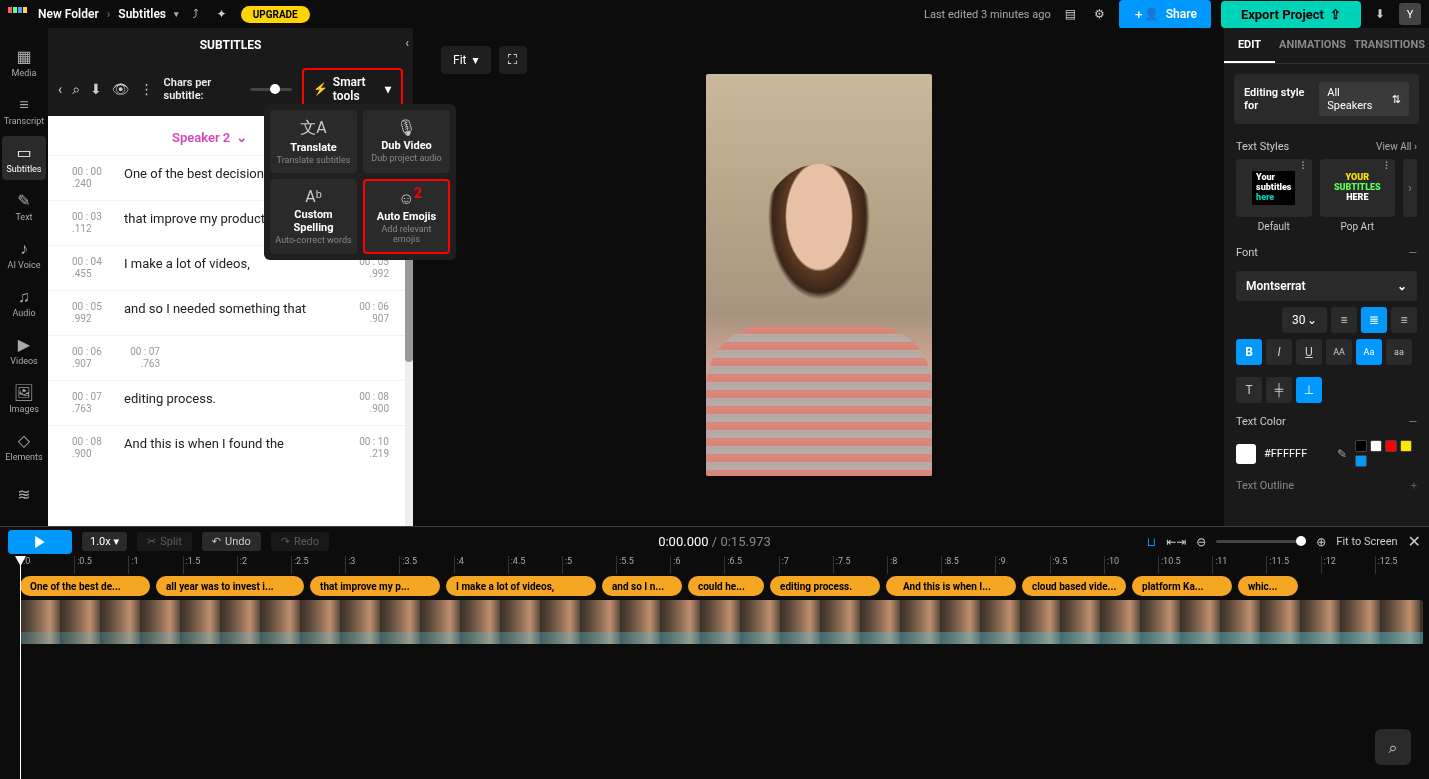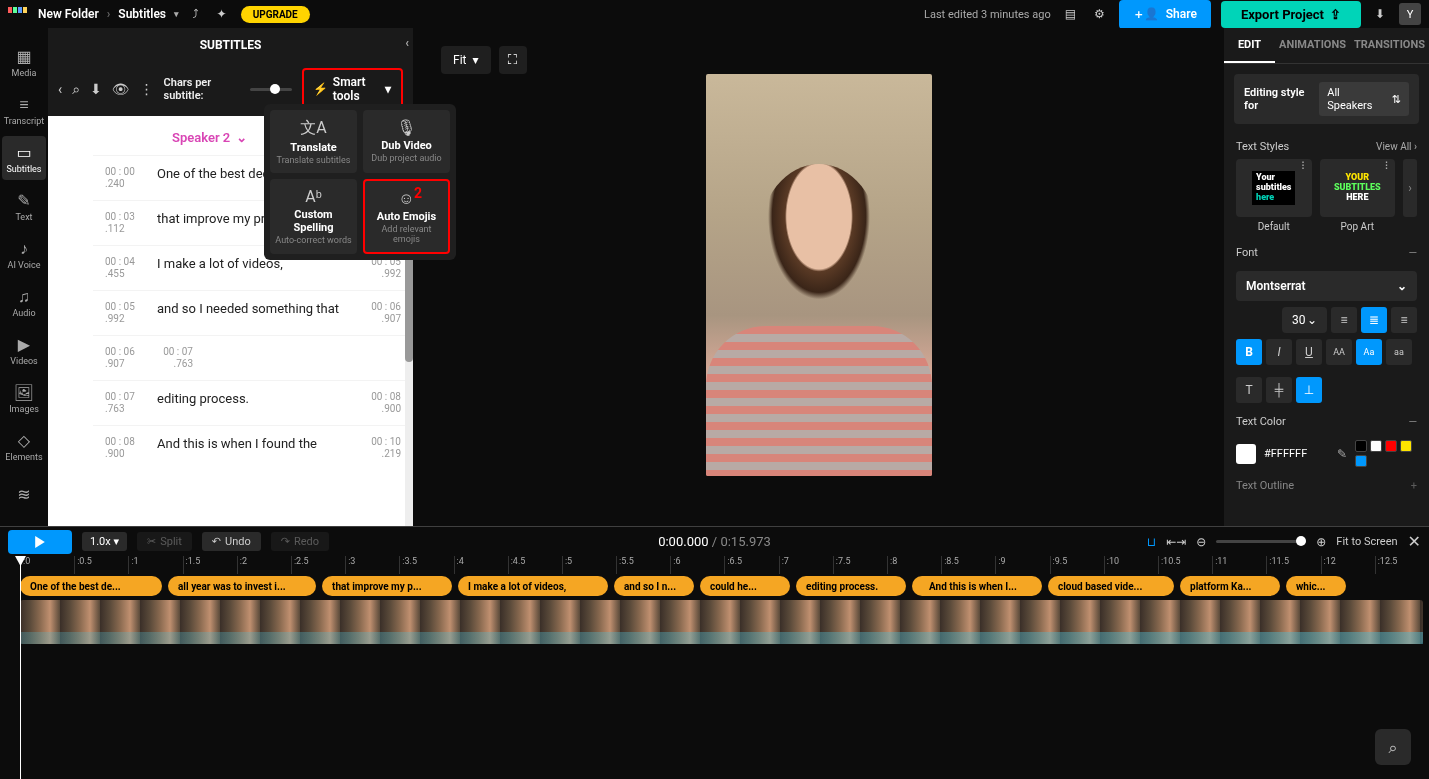--- a/index.html
+++ b/index.html
@@ -47,21 +47,21 @@
 .smart-dropdown { position: absolute; top: 76px; left: 216px; width: 192px; z-index: 40; background: #1f1f1f; border-radius: 6px; padding: 6px; display: grid; grid-template-columns: 1fr 1fr; gap: 6px; }
 .sd-item { background: #2a2a2a; border-radius: 4px; padding: 8px 4px; text-align: center; cursor: pointer; }
 .sd-item.hl { border: 2px solid #ff0000; }
 .sd-icon { font-size: 16px; color: #ccc; }
 .sd-title { font-size: 11px; font-weight: 700; margin-top: 2px; }
 .sd-sub { font-size: 9px; color: #888; margin-top: 1px; }
 
 
 .sub-list { flex: 1; background: #fff; color: #000; overflow-y: auto; position: relative; }
 .speaker-row { padding: 14px 24px 10px 124px; font-size: 13px; font-weight: 600; color: #d946b5; display: flex; align-items: center; gap: 6px; }
-.sub-row { display: flex; padding: 10px 12px; font-size: 13px; border-top: 1px solid #f3f3f3; margin-left: 45px; }
+.sub-row { display: flex; padding: 10px 24px; font-size: 13px; border-top: 1px solid #f3f3f3; }
 .sub-row .ts { width: 44px; color: #999; font-size: 10px; line-height: 1.2; }
 .sub-row .txt { flex: 1; padding: 0 8px; color: #222; }
 .sub-row .ts2 { width: 44px; color: #999; font-size: 10px; text-align: right; line-height: 1.2; }
 .sub-scroll { position: absolute; right: 0; top: 0; width: 8px; height: 100%; background: #eee; }
 .sub-scroll .thumb { width: 100%; background: #999; border-radius: 4px; }
 
 
 .preview-area { flex: 1; background: #0c0c0c; position: relative; }
 .fit-control { position: absolute; top: 18px; left: 28px; display: flex; gap: 8px; }
 .fit-btn { background: #1f1f1f; border: none; color: #fff; padding: 6px 12px; border-radius: 4px; font-size: 12px; display: flex; align-items: center; gap: 6px; }
@@ -471,29 +471,29 @@
       <span>:9</span>
       <span>:9.5</span>
       <span>:10</span>
       <span>:10.5</span>
       <span>:11</span>
       <span>:11.5</span>
       <span>:12</span>
       <span>:12.5</span>
     </div>
   <div class="track-sub" id="track-sub">
-      <div class="clip-sub" style="width: 142px; text-align: center;">One of the best de...</div>
+      <div class="clip-sub" style="width: 130px; text-align: center;">One of the best de...</div>
       <div class="clip-sub" style="width: 148px;">all year was to invest i...</div>
       <div class="clip-sub" style="width: 130px;">that improve my p...</div>
       <div class="clip-sub" style="width: 150px;">I make a lot of videos,</div>
       <div class="clip-sub" style="width: 80px;">and so I n...</div>
-      <div class="clip-sub" style="width: 90px;">could he...</div>
+      <div class="clip-sub" style="width: 76px;">could he...</div>
       <div class="clip-sub" style="width: 110px;">editing process.</div>
       <div class="clip-sub" style="width: 130px; padding-left: 17px;">And this is when I...</div>
-      <div class="clip-sub" style="width: 126px;">cloud based vide...</div>
+      <div class="clip-sub" style="width: 104px;">cloud based vide...</div>
       <div class="clip-sub" style="width: 100px;">platform Ka...</div>
       <div class="clip-sub" style="width: 60px;">whic...</div>
     </div>
   <div class="track-vid"></div>
   <div class="tl-bottom"></div>
 </div>
 
 <div class="search-fab">⌕</div>
 
 </body></html>

